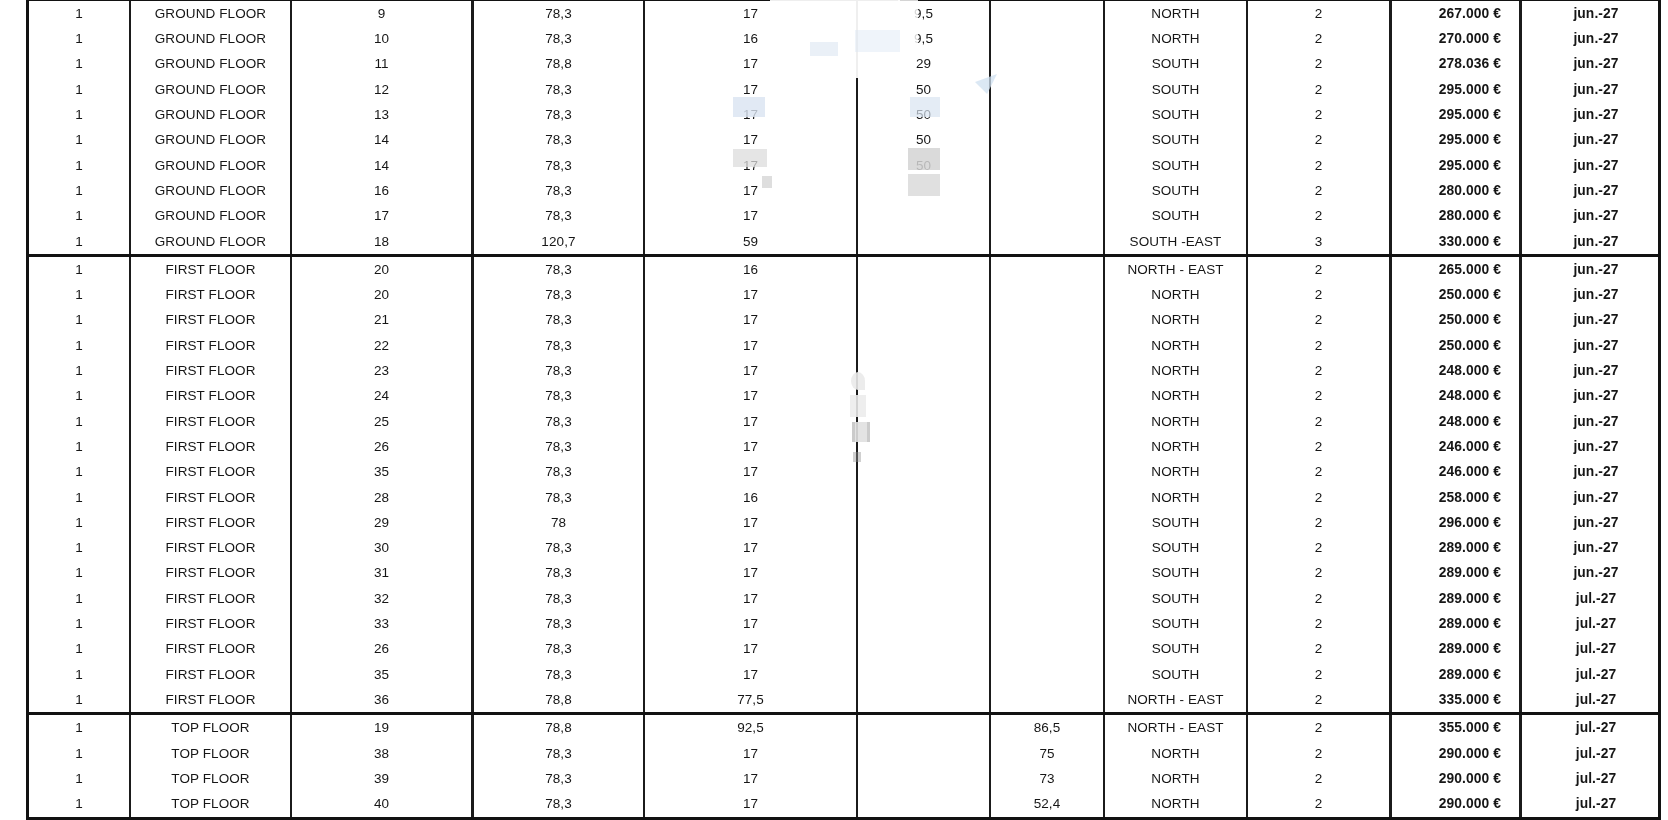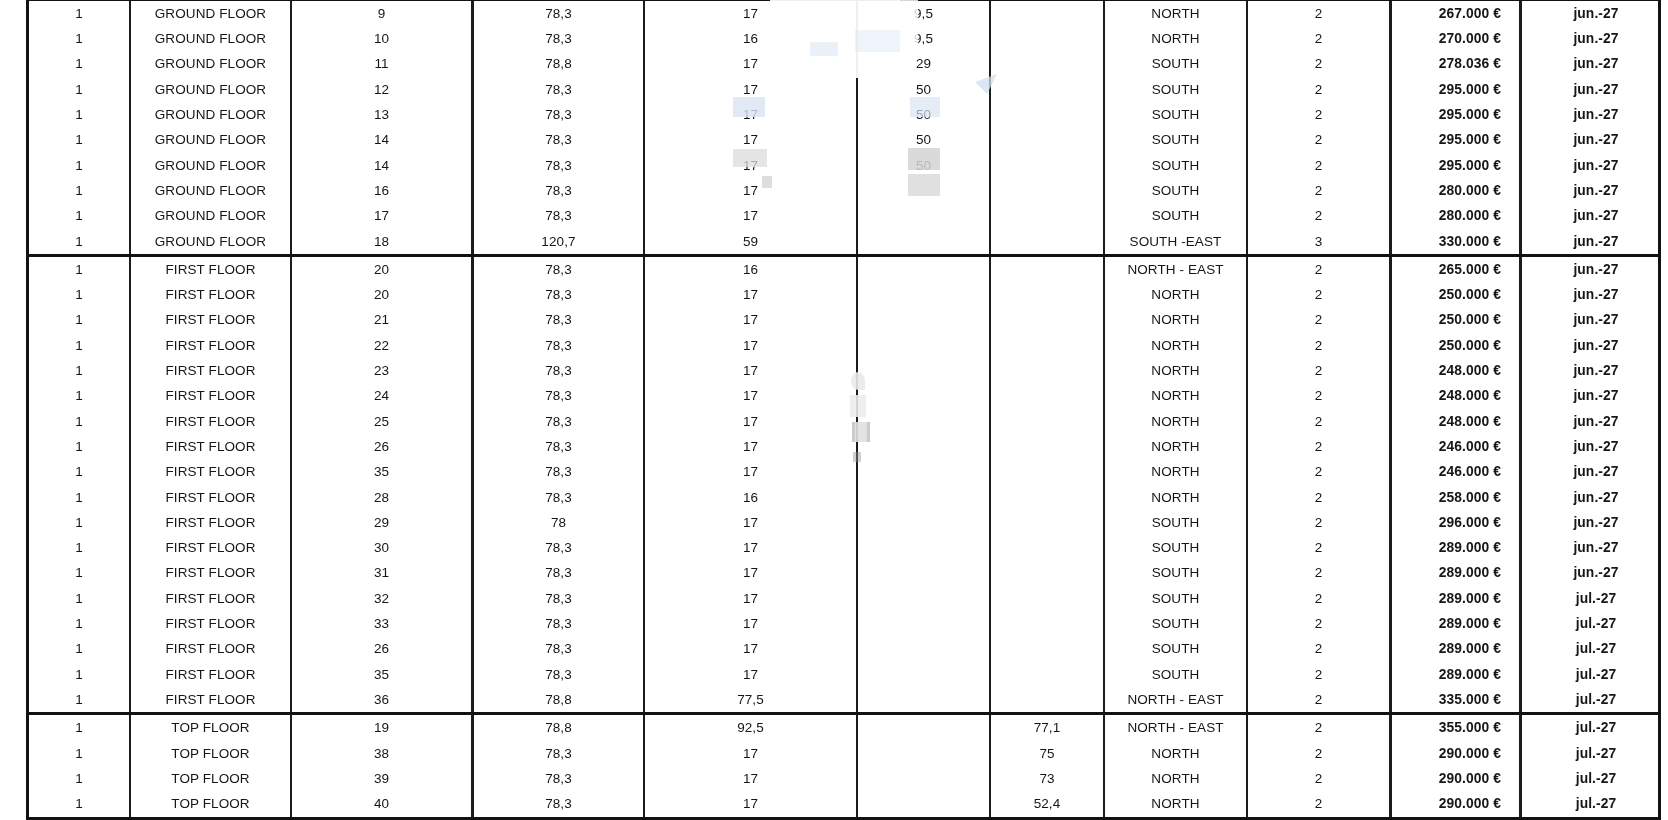--- a/index.html
+++ b/index.html
@@ -413,21 +413,21 @@
         </div>
       </div>
       <div class="section last">
         <div class="row">
           <div class="cell">1</div>
           <div class="cell">TOP FLOOR</div>
           <div class="cell bthick">19</div>
           <div class="cell">78,8</div>
           <div class="cell">92,5</div>
           <div class="cell"></div>
-          <div class="cell">77,1</div>
+          <div class="cell">86,5</div>
           <div class="cell">NORTH - EAST</div>
           <div class="cell bthick">2</div>
           <div class="cell bthick bold price">355.000 €</div>
           <div class="cell last-col bthick bold">jul.-27</div>
         </div>
         <div class="row">
           <div class="cell">1</div>
           <div class="cell">TOP FLOOR</div>
           <div class="cell bthick">38</div>
           <div class="cell">78,3</div>

